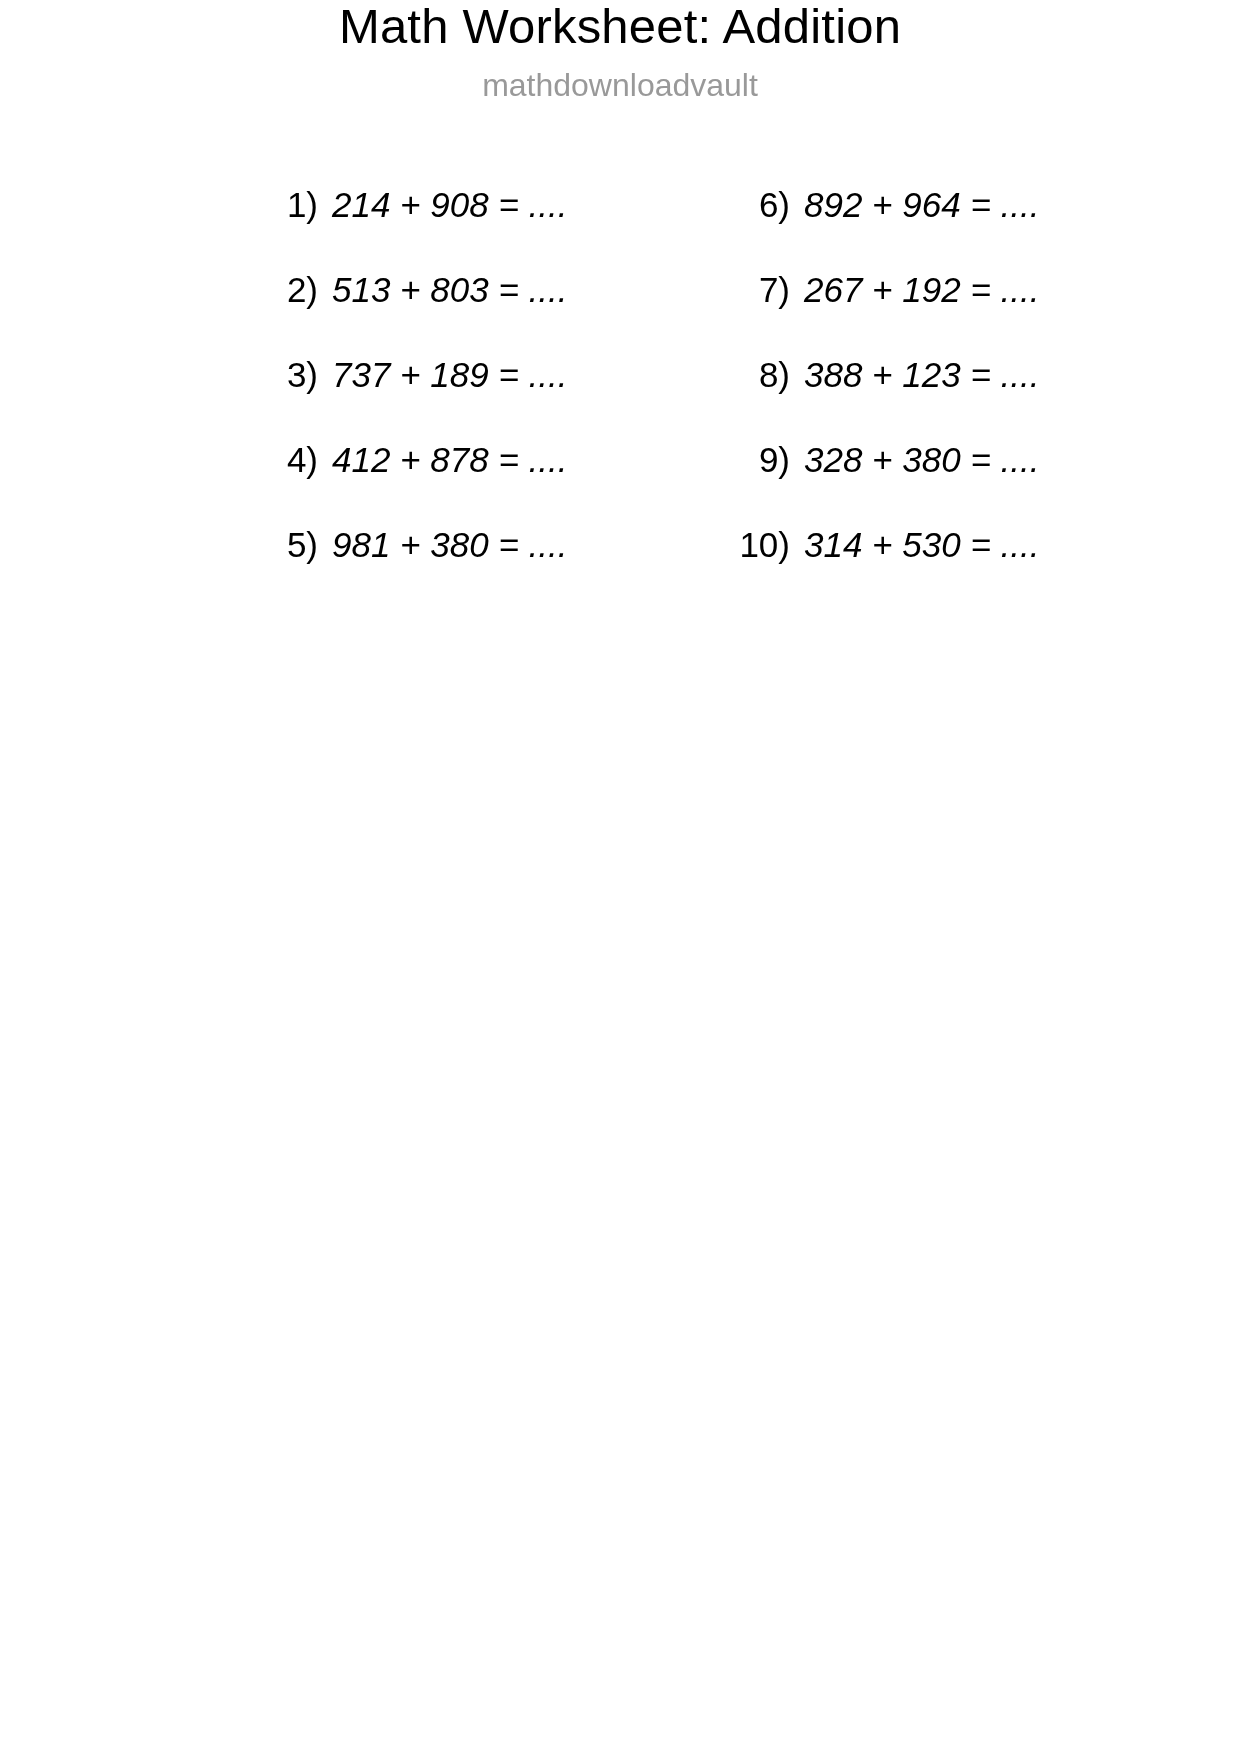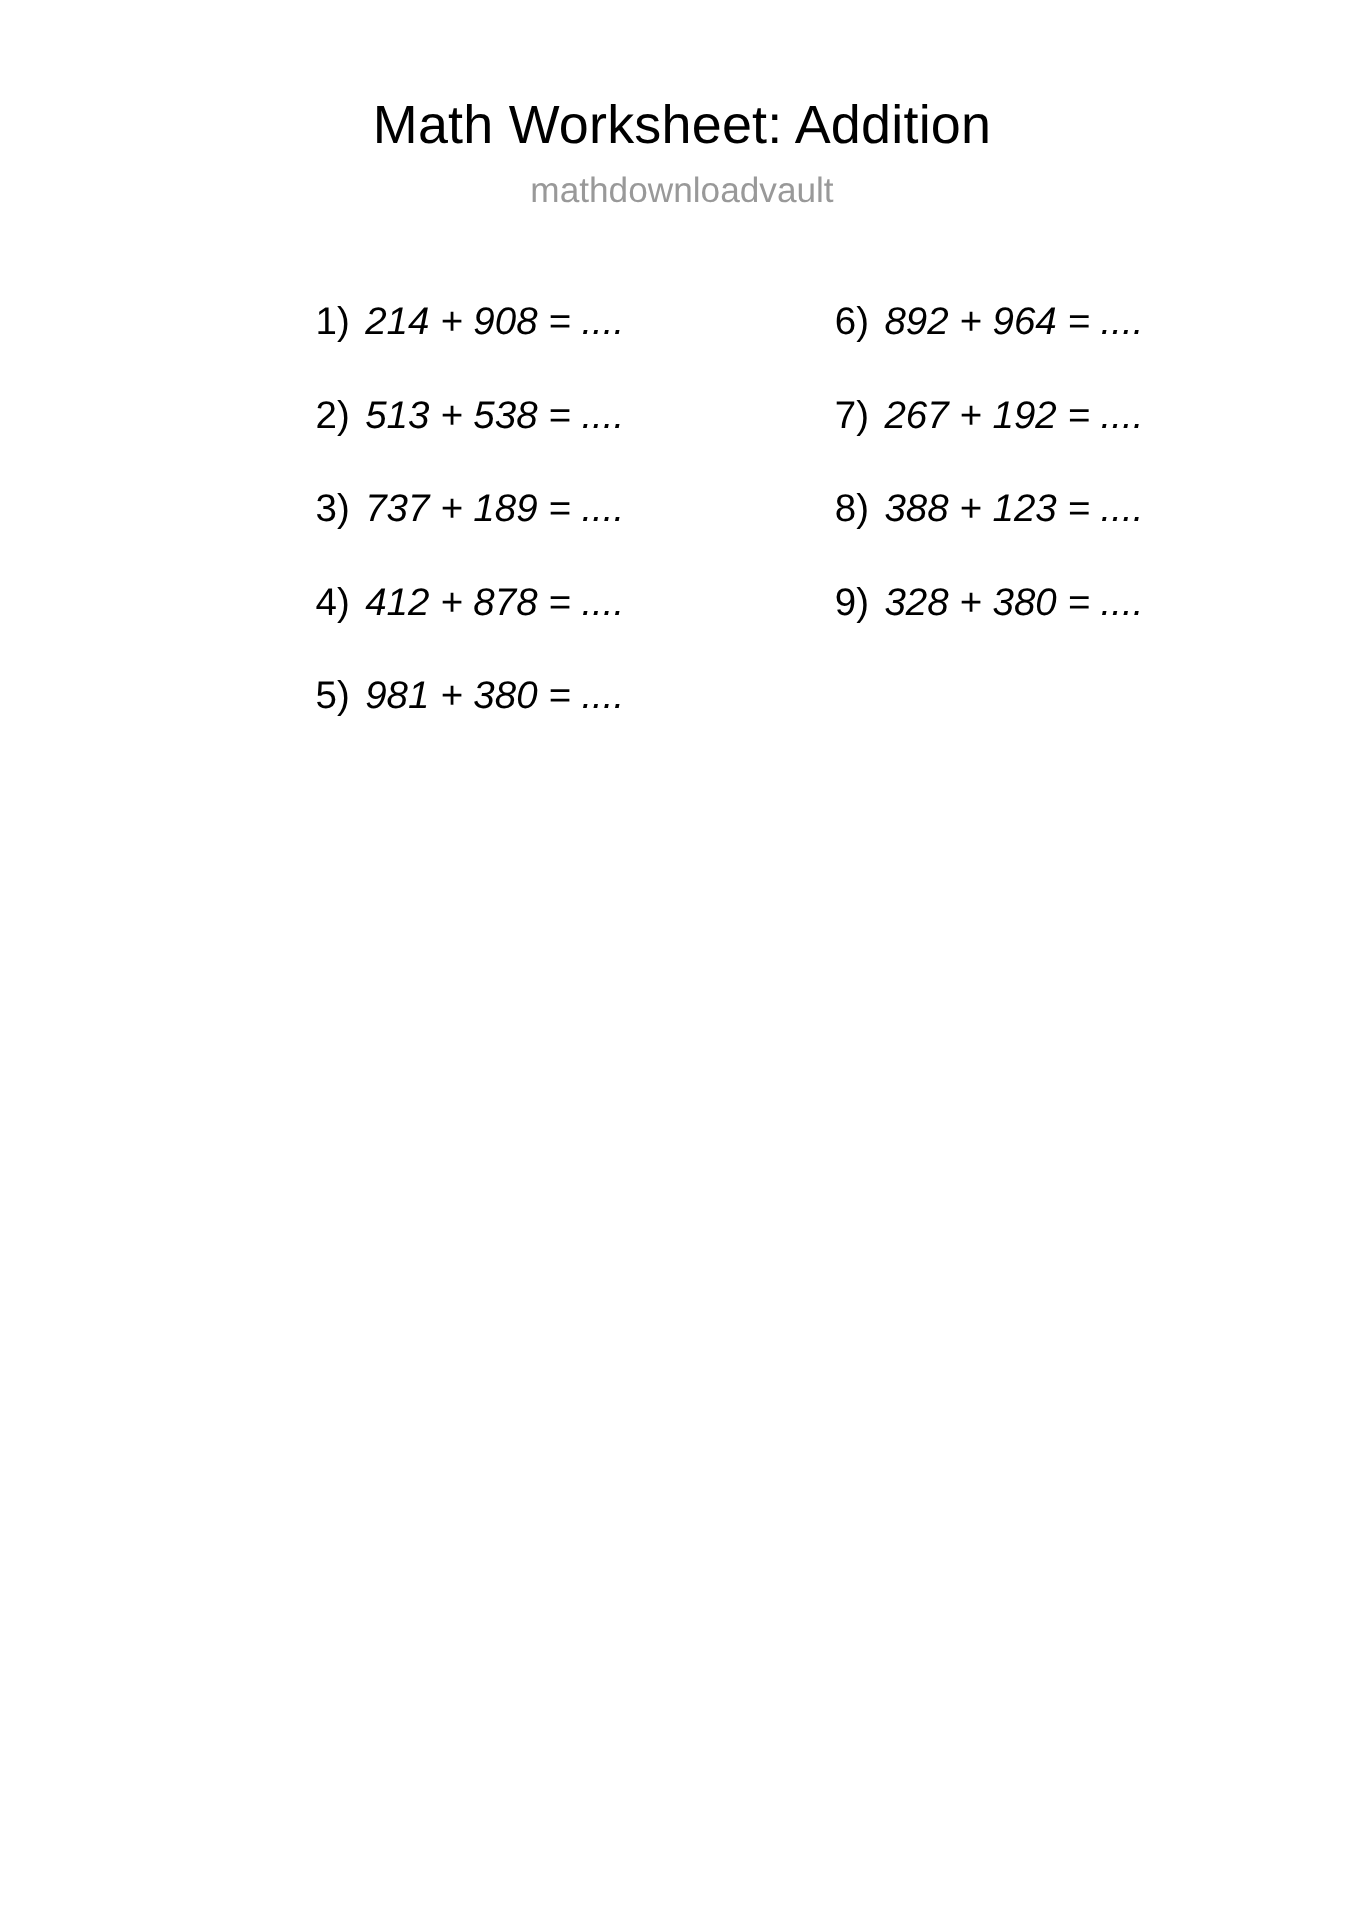--- a/index.html
+++ b/index.html
@@ -12,21 +12,20 @@
     height: 1754px;
     font-family: "Liberation Sans", sans-serif;
     color: #000000;
     position: relative;
     overflow: hidden;
   }
   .page {
     width: 1240px;
     height: 1754px;
     box-sizing: border-box;
-    padding-top: 88px;
   }
   .worksheet-title {
     text-align: center;
     font-size: 49px;
     font-weight: normal;
     line-height: 1.1;
     margin: 0 0 14px 0;
     letter-spacing: 0.2px;
   }
   .worksheet-subtitle {
@@ -83,21 +82,21 @@
 
   <div class="problems">
 
     <div class="column column-left">
       <div class="problem">
         <span class="num">1)</span>
         <span class="expr">214 + 908 = ....</span>
       </div>
       <div class="problem">
         <span class="num">2)</span>
-        <span class="expr">513 + 538 = ....</span>
+        <span class="expr">513 + 803 = ....</span>
       </div>
       <div class="problem">
         <span class="num">3)</span>
         <span class="expr">737 + 189 = ....</span>
       </div>
       <div class="problem">
         <span class="num">4)</span>
         <span class="expr">412 + 878 = ....</span>
       </div>
       <div class="problem">
@@ -116,16 +115,20 @@
         <span class="expr">267 + 192 = ....</span>
       </div>
       <div class="problem">
         <span class="num">8)</span>
         <span class="expr">388 + 123 = ....</span>
       </div>
       <div class="problem">
         <span class="num">9)</span>
         <span class="expr">328 + 380 = ....</span>
       </div>
+      <div class="problem">
+        <span class="num">10)</span>
+        <span class="expr">314 + 530 = ....</span>
+      </div>
     </div>
 
   </div>
 </div>
 
 </body></html>

